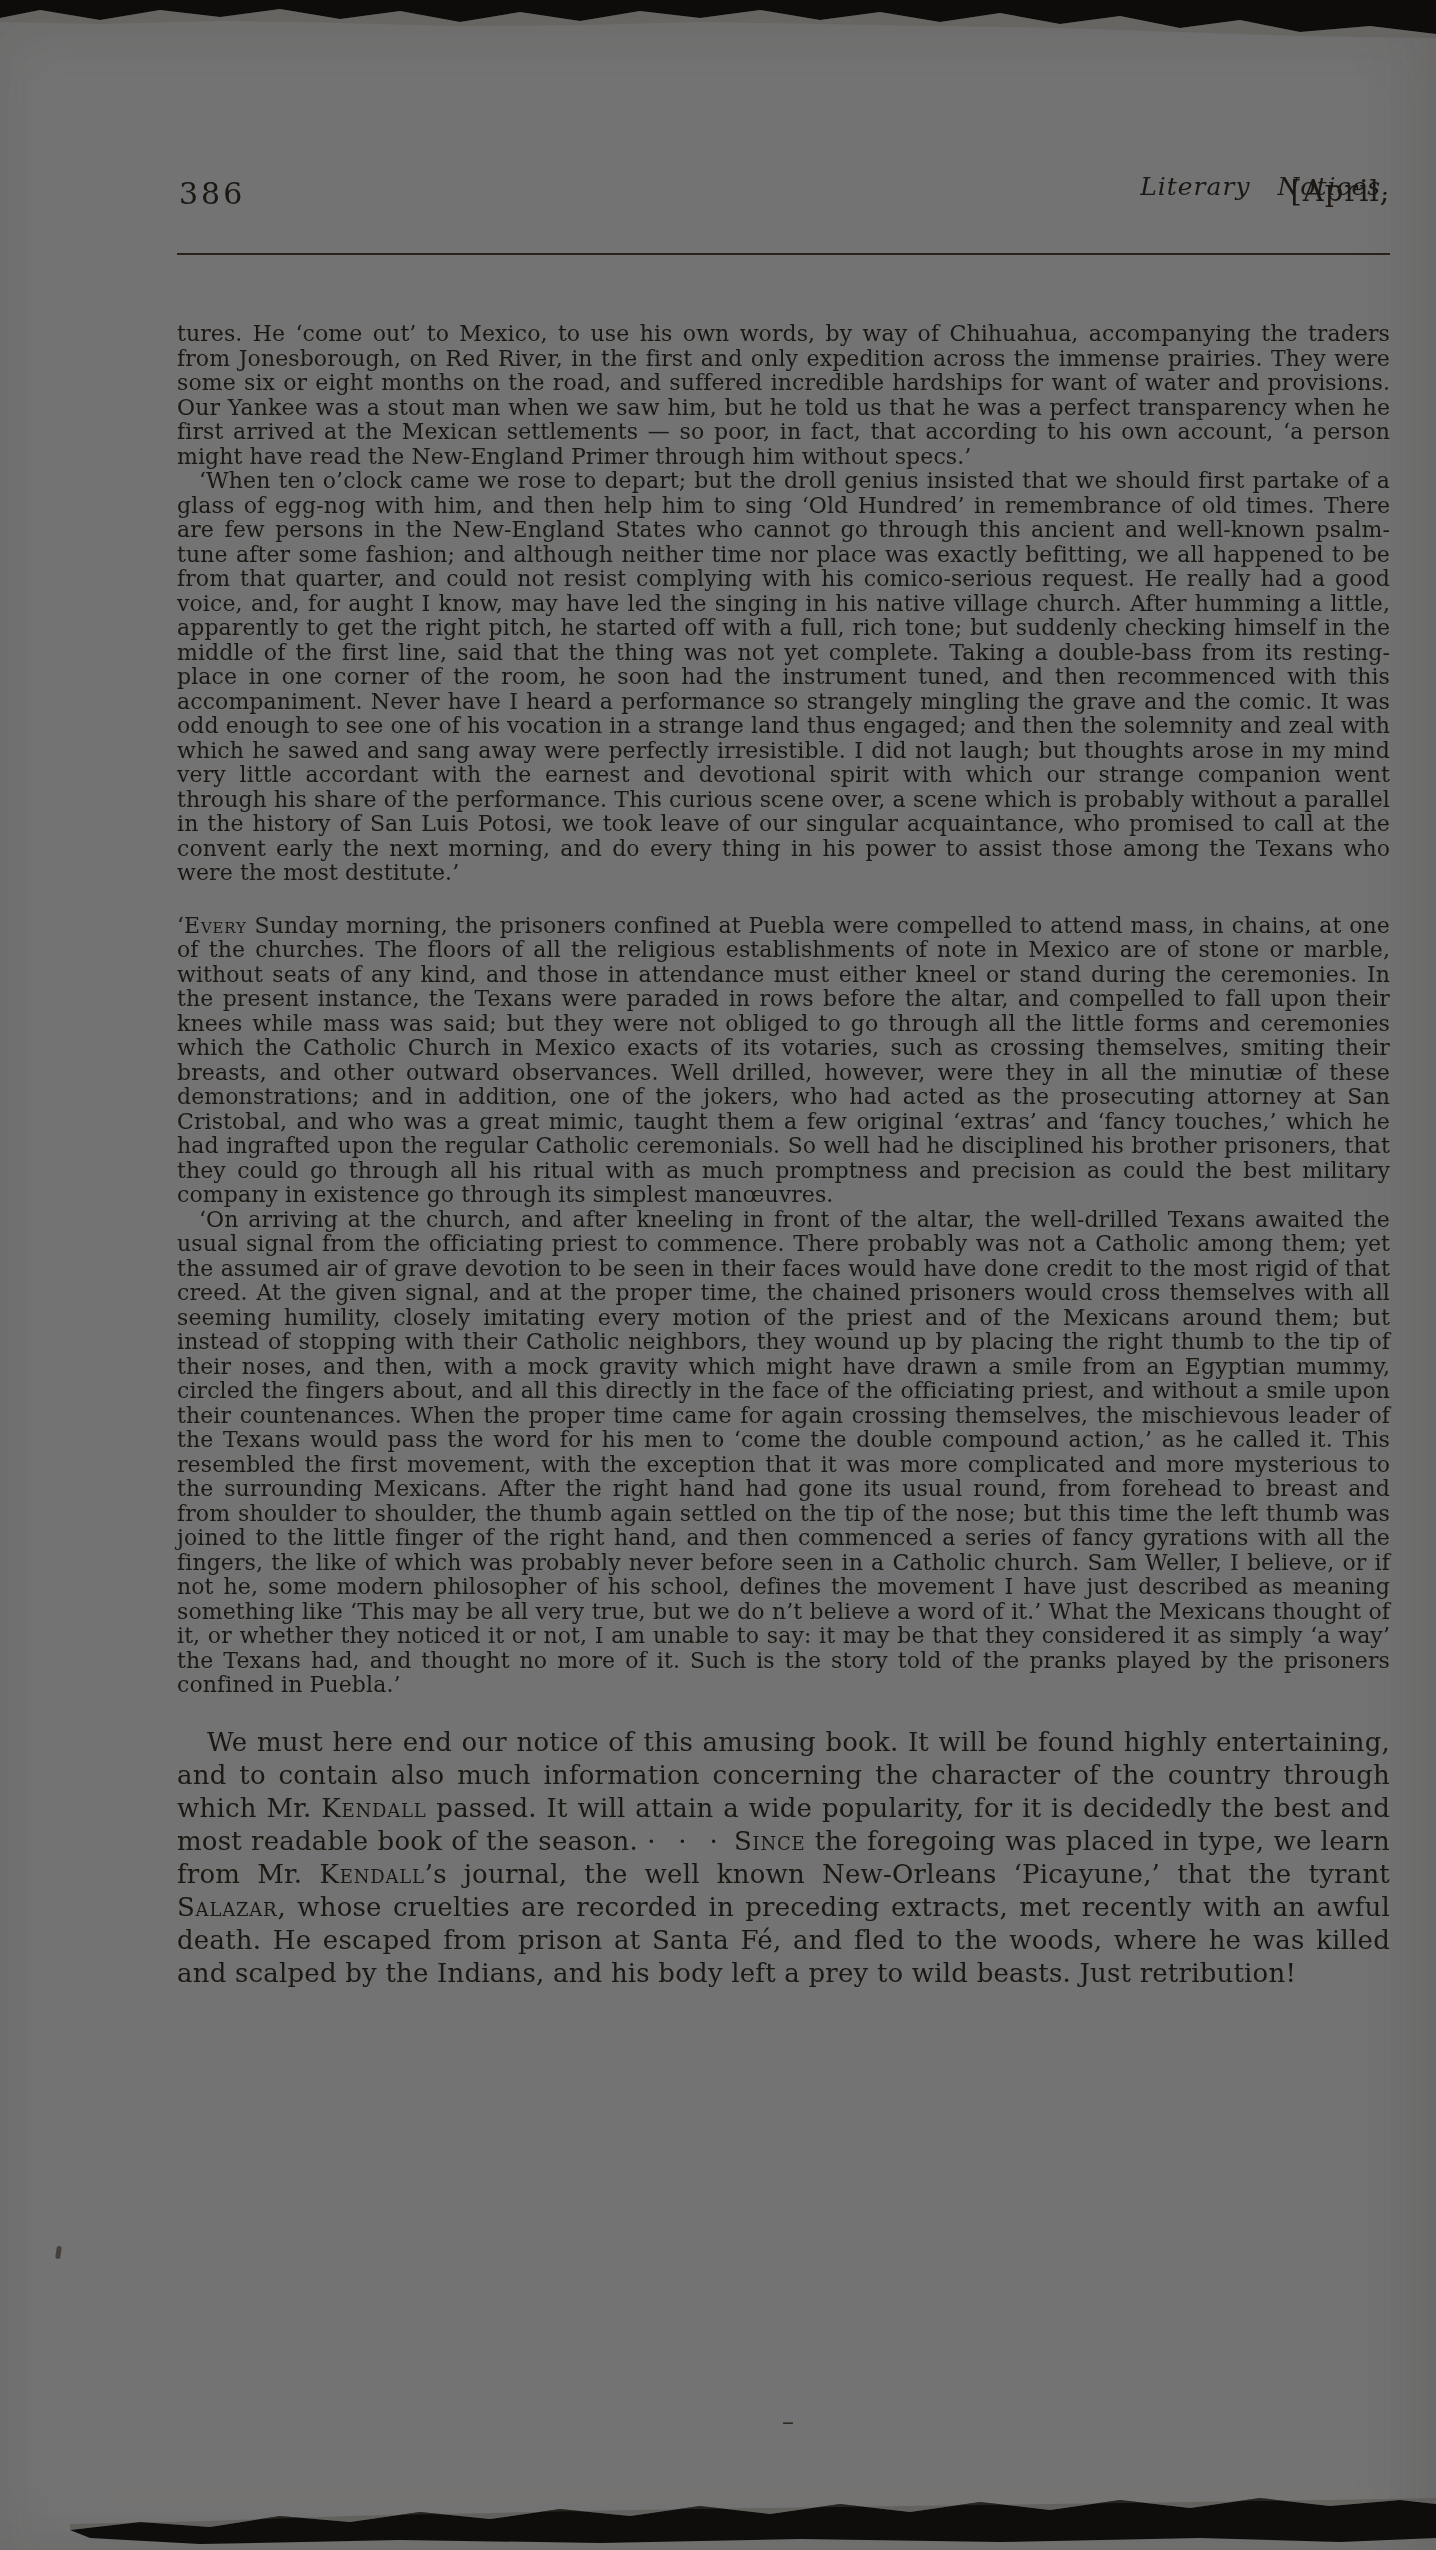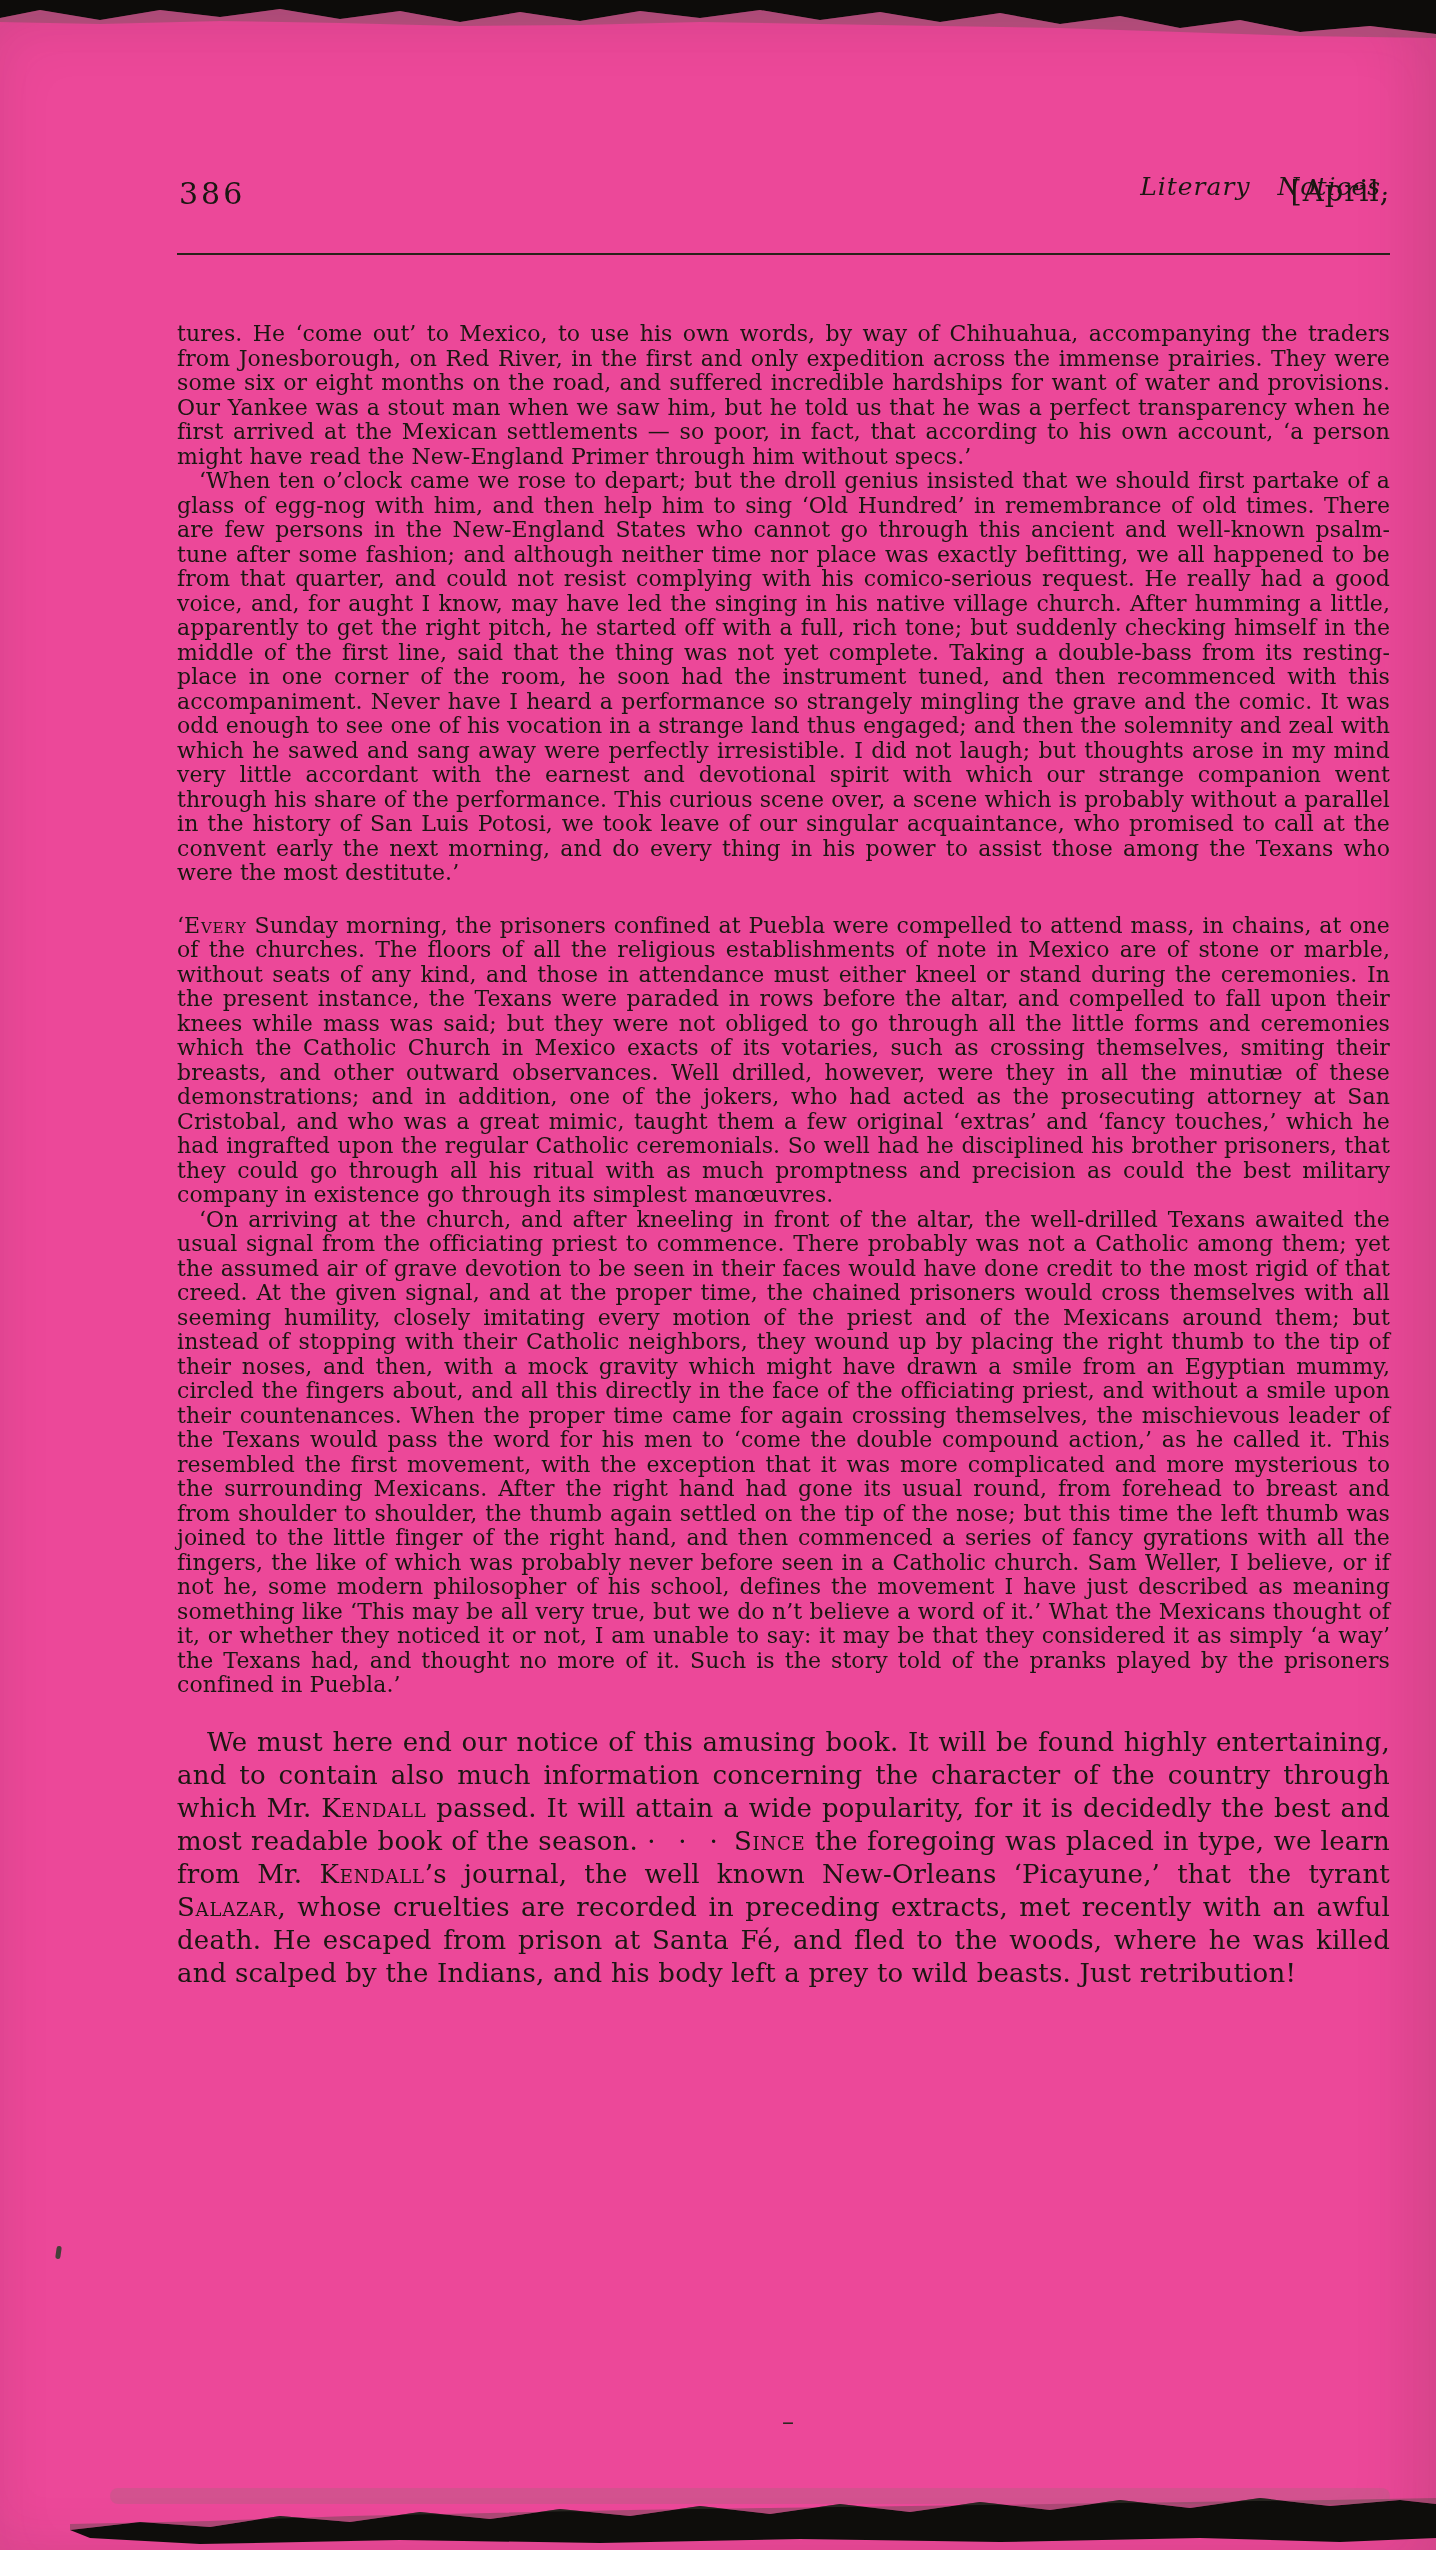--- a/index.html
+++ b/index.html
@@ -1,21 +1,21 @@
 <!DOCTYPE html>
 <html><head>
 <meta charset="utf-8">
 <style>
   html, body { margin: 0; padding: 0; background: #d8d5cd; }
   .page {
     position: relative;
     width: 1436px;
     height: 2550px;
     margin: 0 auto;
-    background: #ec4899;
+    background: #737373;
     overflow: hidden;
     font-family: "DejaVu Serif", "Liberation Serif", serif;
     color: #1b1712;
     box-shadow: inset -26px 0 60px rgba(60,52,40,0.10), inset 0 30px 60px rgba(60,52,40,0.07);
   }
   .torn-top { position: absolute; top: 0; left: 0; display: block; }
   .torn-bottom { position: absolute; top: 2472px; left: 0; display: block; }
 
   .header {
     position: absolute;

